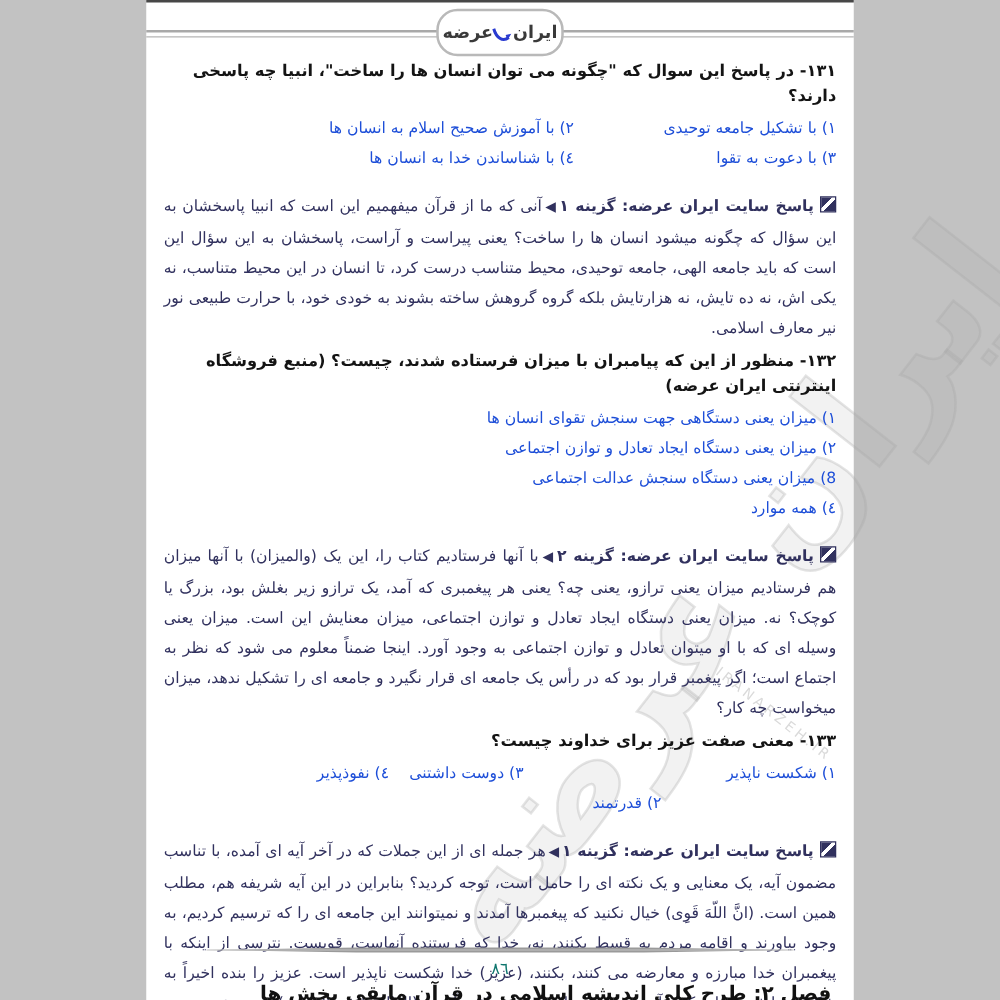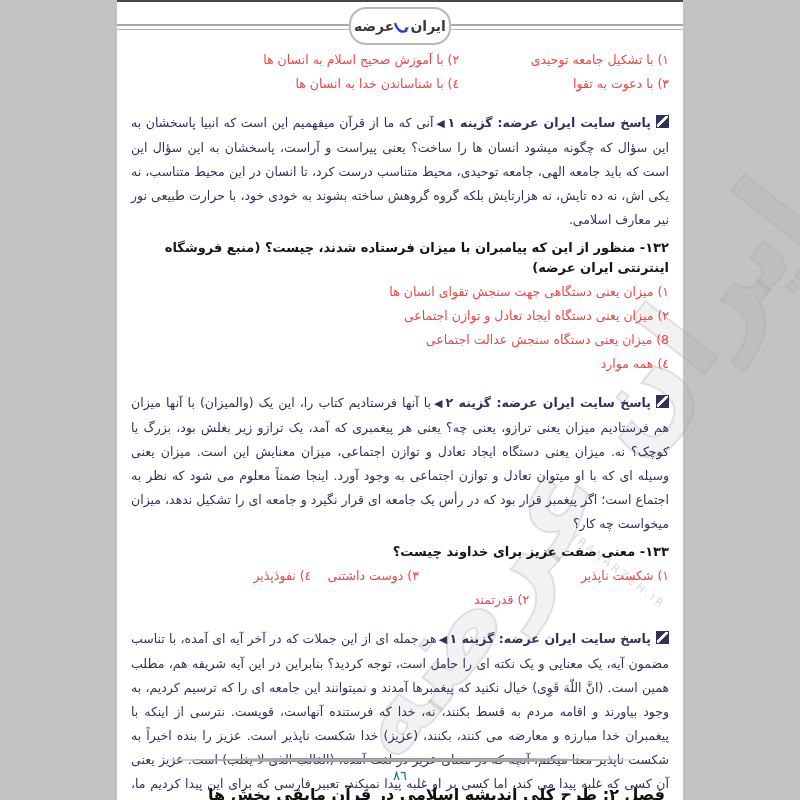--- a/index.html
+++ b/index.html
@@ -16,21 +16,21 @@
   .logo-arrow{margin:6px -2px 0 -2px;}
   .watermark{position:absolute;top:400px;left:110px;width:700px;text-align:center;
              transform:rotate(-52deg);transform-origin:50% 50%;
              font-size:120px;font-weight:bold;white-space:nowrap;
              color:rgba(175,175,175,0.16);-webkit-text-stroke:2px rgba(165,165,165,0.30);
              z-index:0;pointer-events:none;}
   .watermark-sub{position:absolute;top:565px;left:445px;transform:rotate(38deg);
              color:#dadada;font-size:11px;letter-spacing:3px;z-index:0;}
   .content{position:relative;z-index:1;padding:46px 14px 0;direction:rtl;color:#1b1b1b;}
   .q-title{font-size:13px;font-weight:bold;color:#141414;line-height:20px;}
-  .opt{font-size:12.5px;line-height:24px;color:#ef4444;}
+  .opt{font-size:12.5px;line-height:24px;color:#1d4ed8;}
   .opts-grid2{display:grid;grid-template-columns:39% 61%;}
   .opts-col{display:block;}
   .opts-row4{display:flex;}
   .w1{width:26%;}.w2{width:20.5%;margin-top:24px;}.w3{width:20%;}.w4{flex:1;}
   .answer{font-size:12.5px;line-height:24px;color:#31315e;text-align:justify;margin:4px 0 0;}
   .ans-lead{font-weight:bold;}
   .ans-arrow{font-weight:bold;padding:0 2px;font-size:11px;}
   .ans-icon{display:inline-block;width:11px;height:11px;margin-left:5px;vertical-align:-1px;
             border:1px solid #31315e;
             background:linear-gradient(135deg,#31315e 40%,#ffffff 40%,#ffffff 58%,#31315e 58%);}
@@ -54,20 +54,21 @@
         <path d="M16 5 l-4.5 1 l1.5 4 z" fill="#2a3bd0"></path>
       </svg>
       <span>عرضه</span>
     </div>
 
     <div class="watermark">ایران عرضه</div>
     <div class="watermark-sub">IRANARZEH.IR</div>
 
     <div class="content">
 
+      <div class="q-title mt2">۱۳۱- در پاسخ این سوال که "چگونه می توان انسان ها را ساخت"، انبیا چه پاسخی دارند؟</div>
       <div class="opts-grid2 mt2">
         <div class="opt">۱) با تشکیل جامعه توحیدی</div>
         <div class="opt">۲) با آموزش صحیح اسلام به انسان ها</div>
         <div class="opt">۳) با دعوت به تقوا</div>
         <div class="opt">٤) با شناساندن خدا به انسان ها</div>
       </div>
       <p class="answer mt4">
         <span class="ans-icon"></span><b class="ans-lead">پاسخ سایت ایران عرضه: گزینه ۱</b><span class="ans-arrow">◀</span><span>آنی که ما از قرآن میفهمیم این است که انبیا پاسخشان به این سؤال که چگونه میشود انسان ها را ساخت؟ یعنی پیراست و آراست، پاسخشان به این سؤال این است که باید جامعه الهی، جامعه توحیدی، محیط متناسب درست کرد، تا انسان در این محیط متناسب، نه یکی اش، نه ده تایش، نه هزارتایش بلکه گروه گروهش ساخته بشوند به خودی خود، با حرارت طبیعی نور نیر معارف اسلامی.</span>
       </p>
 

